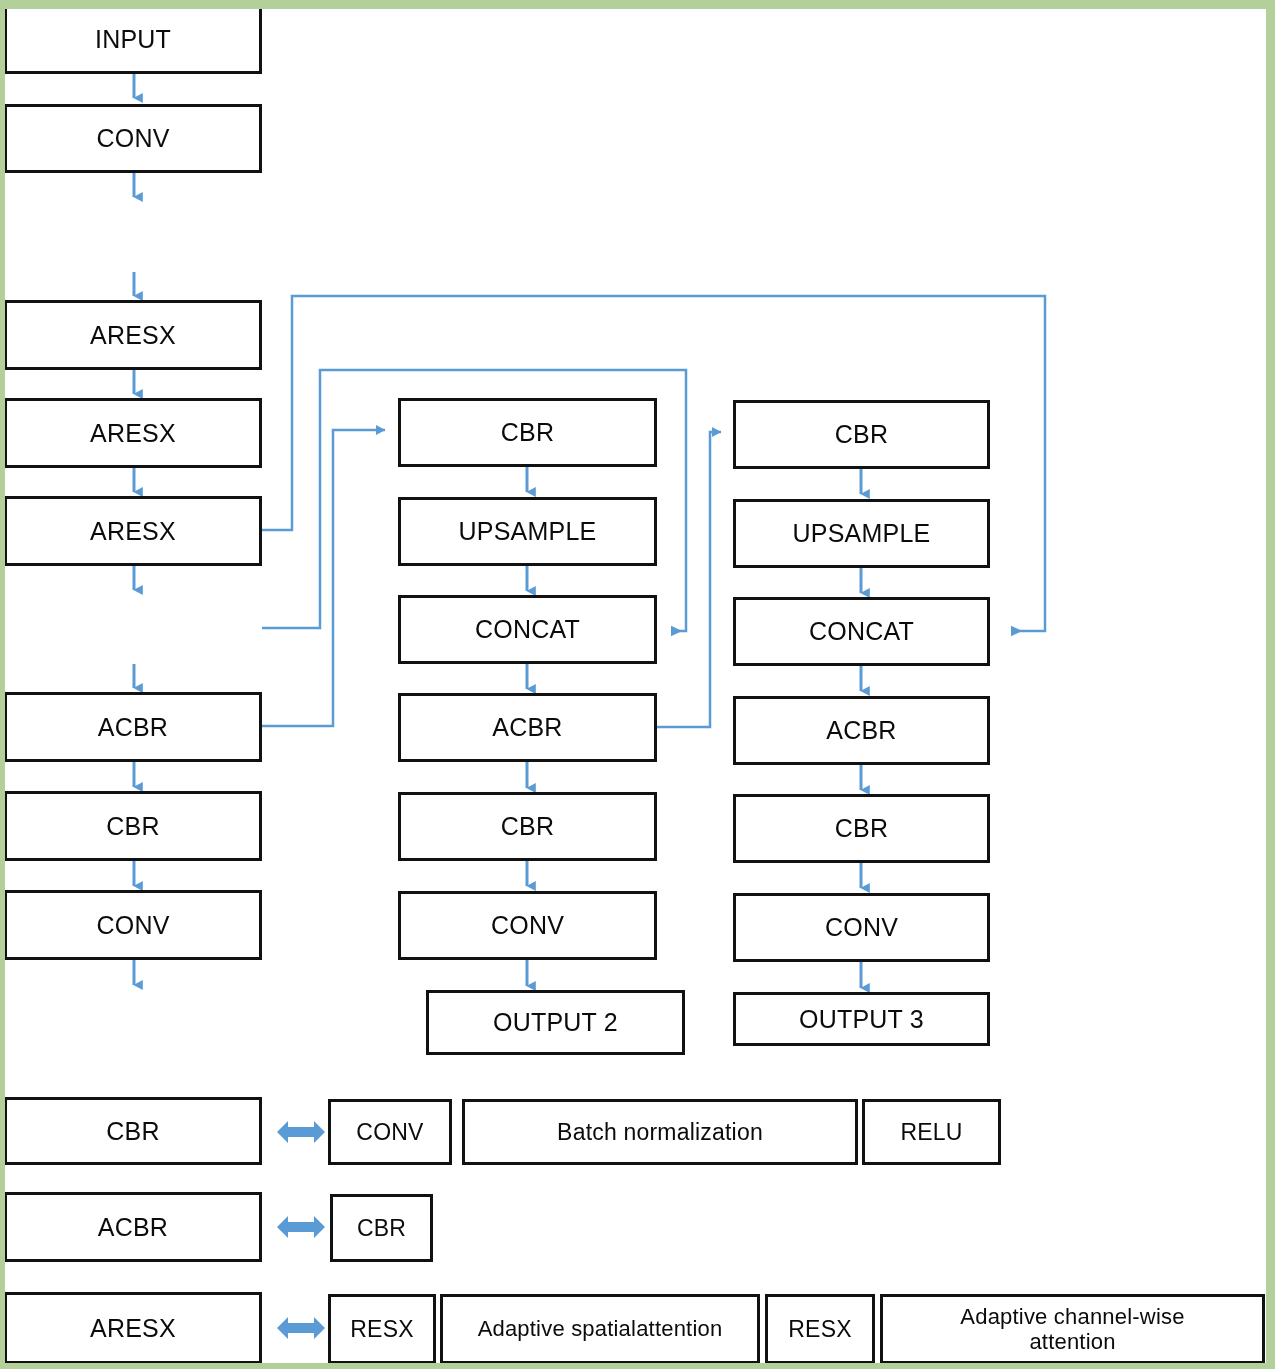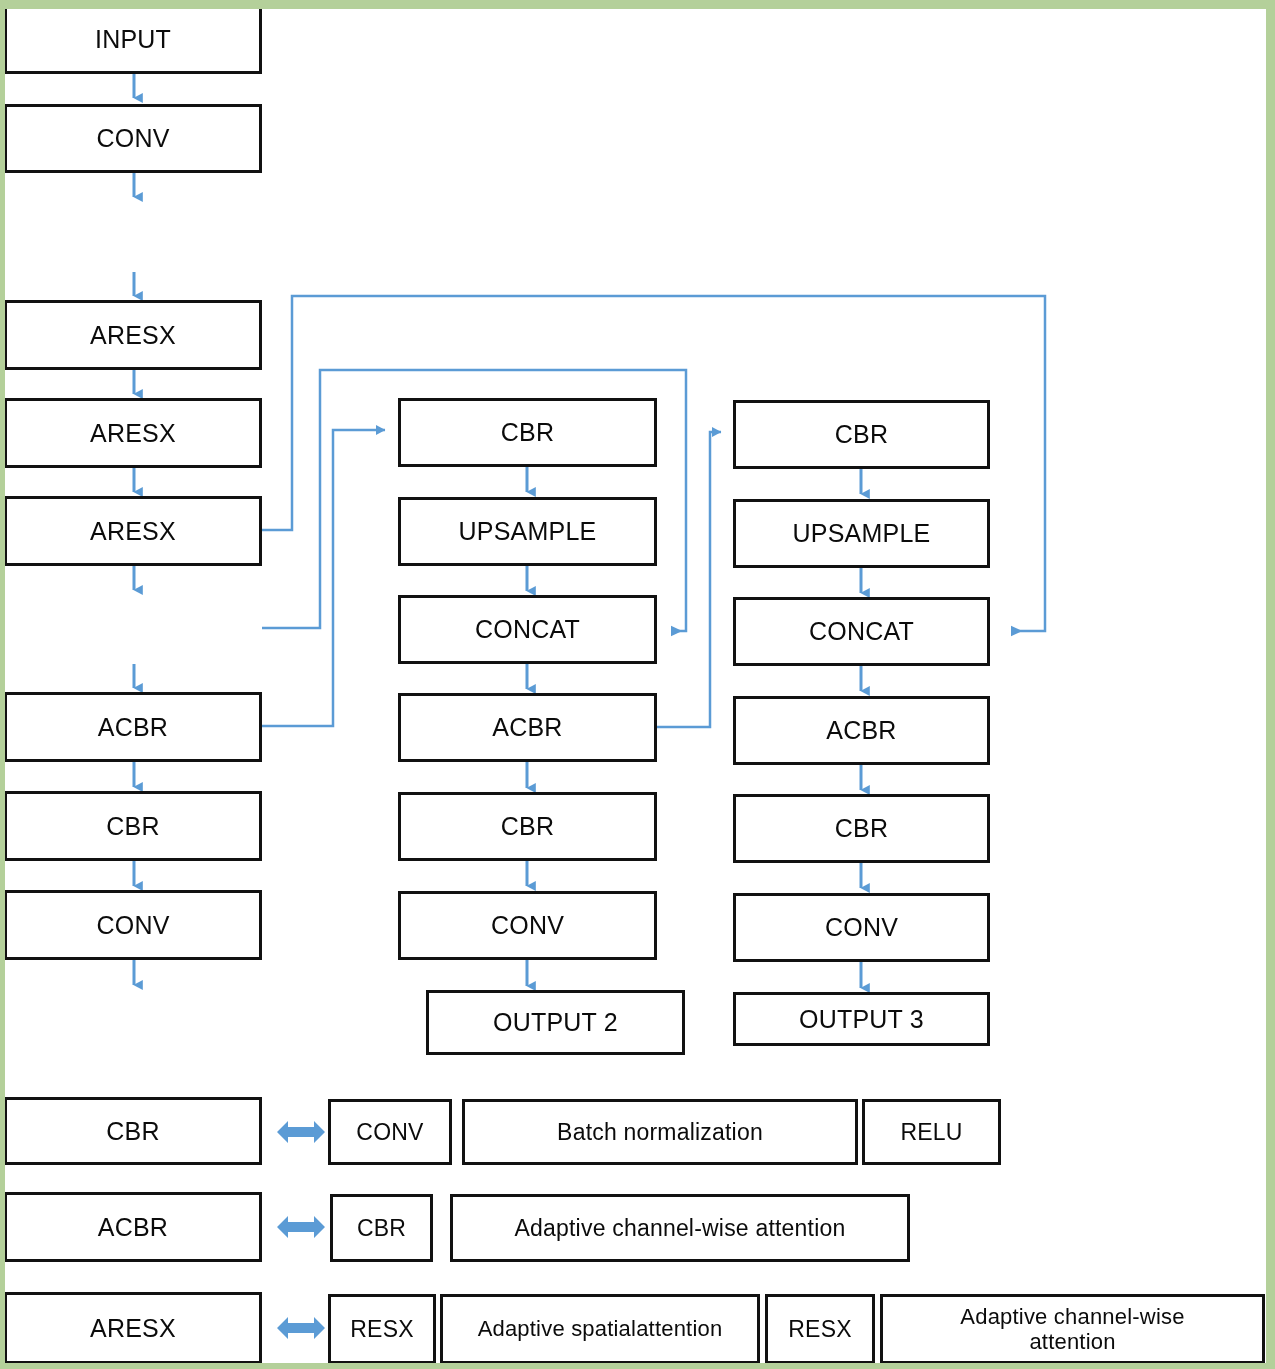--- a/index.html
+++ b/index.html
@@ -145,21 +145,20 @@
     </svg>
     <div class="node small" style="left:328px; top:1099px; width:124px; height:66px;">CONV</div>
     <div class="node small" style="left:462px; top:1099px; width:396px; height:66px;">Batch normalization</div>
     <div class="node small" style="left:862px; top:1099px; width:139px; height:66px;">RELU</div>
 
     <div class="node legend-row-label" style="left:4px; top:1192px; width:258px; height:70px;">ACBR</div>
     <svg class="biarrow" style="left:276px; top:1213px;" width="50" height="28" viewBox="0 0 50 28">
       <path d="M12,9 L38,9 L38,3 L49,14 L38,25 L38,19 L12,19 L12,25 L1,14 L12,3 Z" fill="#5b9bd5"></path>
     </svg>
     <div class="node small" style="left:330px; top:1194px; width:103px; height:68px;">CBR</div>
-    <div class="node small" style="left:450px; top:1194px; width:460px; height:68px;">Adaptive channel-wise attention</div>
 
     <div class="node legend-row-label" style="left:4px; top:1292px; width:258px; height:72px;">ARESX</div>
     <svg class="biarrow" style="left:276px; top:1314px;" width="50" height="28" viewBox="0 0 50 28">
       <path d="M12,9 L38,9 L38,3 L49,14 L38,25 L38,19 L12,19 L12,25 L1,14 L12,3 Z" fill="#5b9bd5"></path>
     </svg>
     <div class="node small" style="left:328px; top:1294px; width:108px; height:70px;">RESX</div>
     <div class="node tiny" style="left:440px; top:1294px; width:320px; height:70px; flex-direction:row;">
       <span>Adaptive spatial</span>
       <span>attention</span>
     </div>

